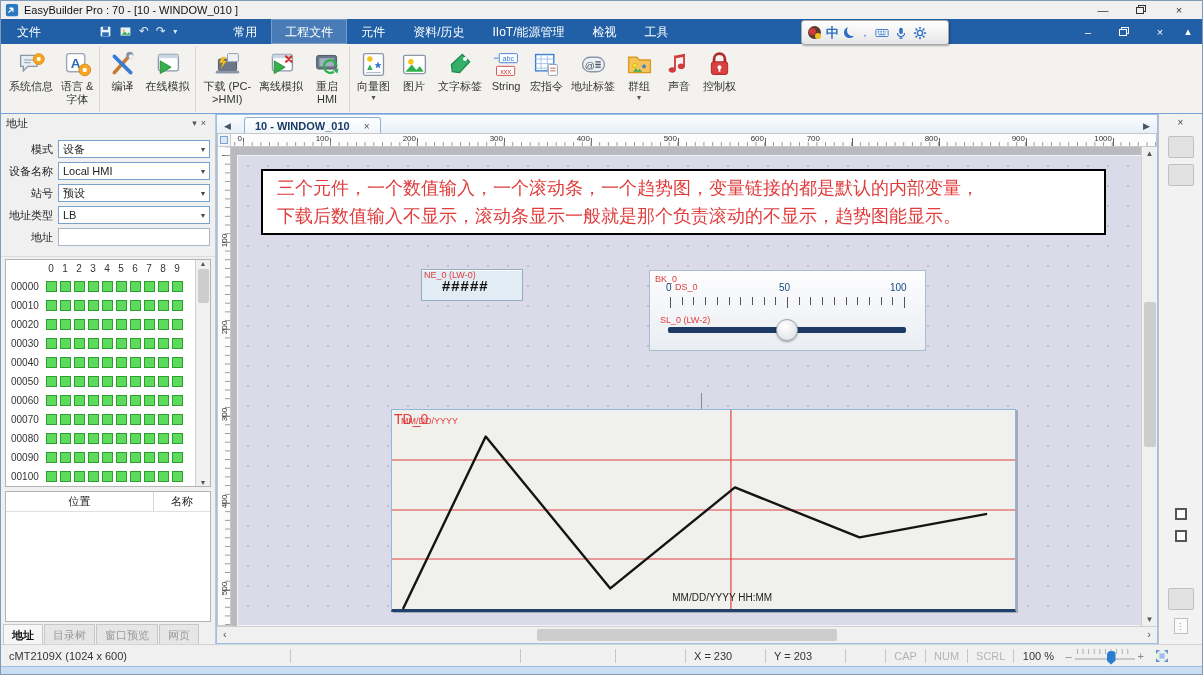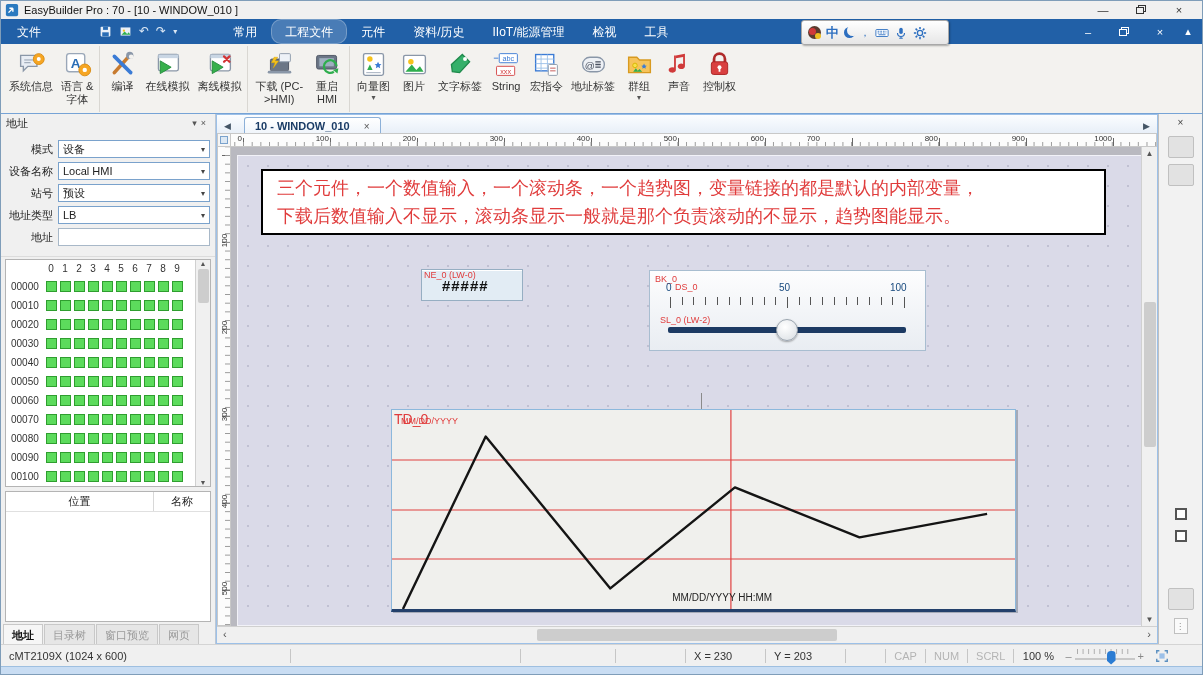--- a/index.html
+++ b/index.html
@@ -15,21 +15,21 @@
   .tb-btns span { width:38px; text-align:center; font-size:11px; color:#333; cursor:default; }
 
   
   .menubar { height:25px; background:#2160a7; display:flex; align-items:stretch; color:#fff; position:relative; flex:0 0 25px;gap:32px; }
   .menu-file { padding:5px 16px; font-size:12px; cursor:default; }
   .qat { display:flex; align-items:center; gap:7px; padding:0 10px; }
   .qat .qic { width:13px; height:13px; display:inline-flex; }
   .qat .qtxt { font-size:12px; color:#dce8f5; line-height:13px; }
   #menu-tabs { display:flex; align-items:stretch;text-align:right; }
   .mtab { padding:5px 14px; font-size:12px; cursor:default; }
-  .mtab.active { background:rgba(255,255,255,0.18); box-shadow:inset 0 0 0 1px rgba(255,255,255,0.25);border-radius:10px; }
+  .mtab.active { background:rgba(255,255,255,0.18); box-shadow:inset 0 0 0 1px rgba(255,255,255,0.25); }
   .ime { position:absolute; left:800px; top:1px; width:148px; height:25px; background:linear-gradient(#ffffff,#e6e6e6); border:1px solid #a8a8a8; border-radius:3px; box-shadow:1px 1px 2px rgba(0,0,0,.3); display:flex; align-items:center; gap:5px; padding:0 6px; }
   .ime .cnchar { color:#2d6fc0; font-weight:bold; font-size:13px; }
   .ime .punct { color:#2d6fc0; font-size:10px; }
   .sogou { position:relative; width:13px; height:13px; background:#5a3b2e; border-radius:50%; display:inline-block; }
   .sg-red { position:absolute; left:1px; top:2px; width:7px; height:7px; background:#d03a3a; border-radius:50%; }
   .sg-yellow { position:absolute; right:0; bottom:0; width:6px; height:6px; background:#f0c020; border-radius:50%; }
   .moon { width:11px; height:11px; border-radius:50%; box-shadow:inset 3px -2px 0 0 #2d6fc0; display:inline-block; }
   .ime .iic { width:14px; height:14px; display:inline-flex; }
   .mb-btns { margin-left:auto; display:flex; align-items:center; padding-right:4px; }
   .mb-btns span { width:36px; text-align:center; font-size:11px; color:#fff; }
@@ -301,45 +301,45 @@
           <svg viewBox="0 0 32 32">
             <rect x="6" y="5" width="22" height="18" rx="2" fill="#fff" stroke="#8a97a8" stroke-width="1.5"></rect>
             <rect x="6" y="5" width="22" height="4" fill="#c9d6e4"></rect>
             <path d="M8 12l12 7-12 7z" fill="#37b04c" stroke="#1f8a38"></path>
           </svg>
         </div>
         <div class="rlabel">
           <div>在线模拟</div>
         </div>
       </div>
+      <div class="rbtn gsep">
+        <div class="ricon">
+          <svg viewBox="0 0 32 32">
+            <rect x="6" y="10" width="20" height="13" rx="1.5" fill="#6b7686" stroke="#4a5260"></rect>
+            <rect x="3" y="23" width="26" height="3" rx="1.5" fill="#8a97a8"></rect>
+            <rect x="16" y="4" width="12" height="9" rx="1" fill="#eef2f7" stroke="#8a97a8"></rect>
+            <path d="M10 8l-3 6h4l-2 6 6-8h-4l3-4z" fill="#f6c21c" stroke="#d8a400" stroke-width=".5"></path>
+          </svg>
+        </div>
+        <div class="rlabel">
+          <div>下载 (PC-</div>
+          <div>&gt;HMI)</div>
+        </div>
+      </div>
       <div class="rbtn">
         <div class="ricon">
           <svg viewBox="0 0 32 32">
             <rect x="6" y="5" width="22" height="18" rx="2" fill="#fff" stroke="#8a97a8" stroke-width="1.5"></rect>
             <rect x="6" y="5" width="22" height="4" fill="#c9d6e4"></rect>
             <path d="M8 12l12 7-12 7z" fill="#37b04c" stroke="#1f8a38"></path>
             <path d="M21 7l6 6M27 7l-6 6" stroke="#d33636" stroke-width="2.5" stroke-linecap="round"></path>
           </svg>
         </div>
         <div class="rlabel">
           <div>离线模拟</div>
-        </div>
-      </div>
-      <div class="rbtn gsep">
-        <div class="ricon">
-          <svg viewBox="0 0 32 32">
-            <rect x="6" y="10" width="20" height="13" rx="1.5" fill="#6b7686" stroke="#4a5260"></rect>
-            <rect x="3" y="23" width="26" height="3" rx="1.5" fill="#8a97a8"></rect>
-            <rect x="16" y="4" width="12" height="9" rx="1" fill="#eef2f7" stroke="#8a97a8"></rect>
-            <path d="M10 8l-3 6h4l-2 6 6-8h-4l3-4z" fill="#f6c21c" stroke="#d8a400" stroke-width=".5"></path>
-          </svg>
-        </div>
-        <div class="rlabel">
-          <div>下载 (PC-</div>
-          <div>&gt;HMI)</div>
         </div>
       </div>
       <div class="rbtn">
         <div class="ricon">
           <svg viewBox="0 0 32 32">
             <rect x="4" y="6" width="22" height="15" rx="2" fill="#6b7686" stroke="#4a5260"></rect>
             <rect x="7" y="9" width="16" height="9" fill="#9fb0c0"></rect>
             <path d="M26 18a7 7 0 1 0-3 6" fill="none" stroke="#2fae4e" stroke-width="2.5"></path>
             <path d="M27 26l1-6-6 2z" fill="#2fae4e"></path>
           </svg>

